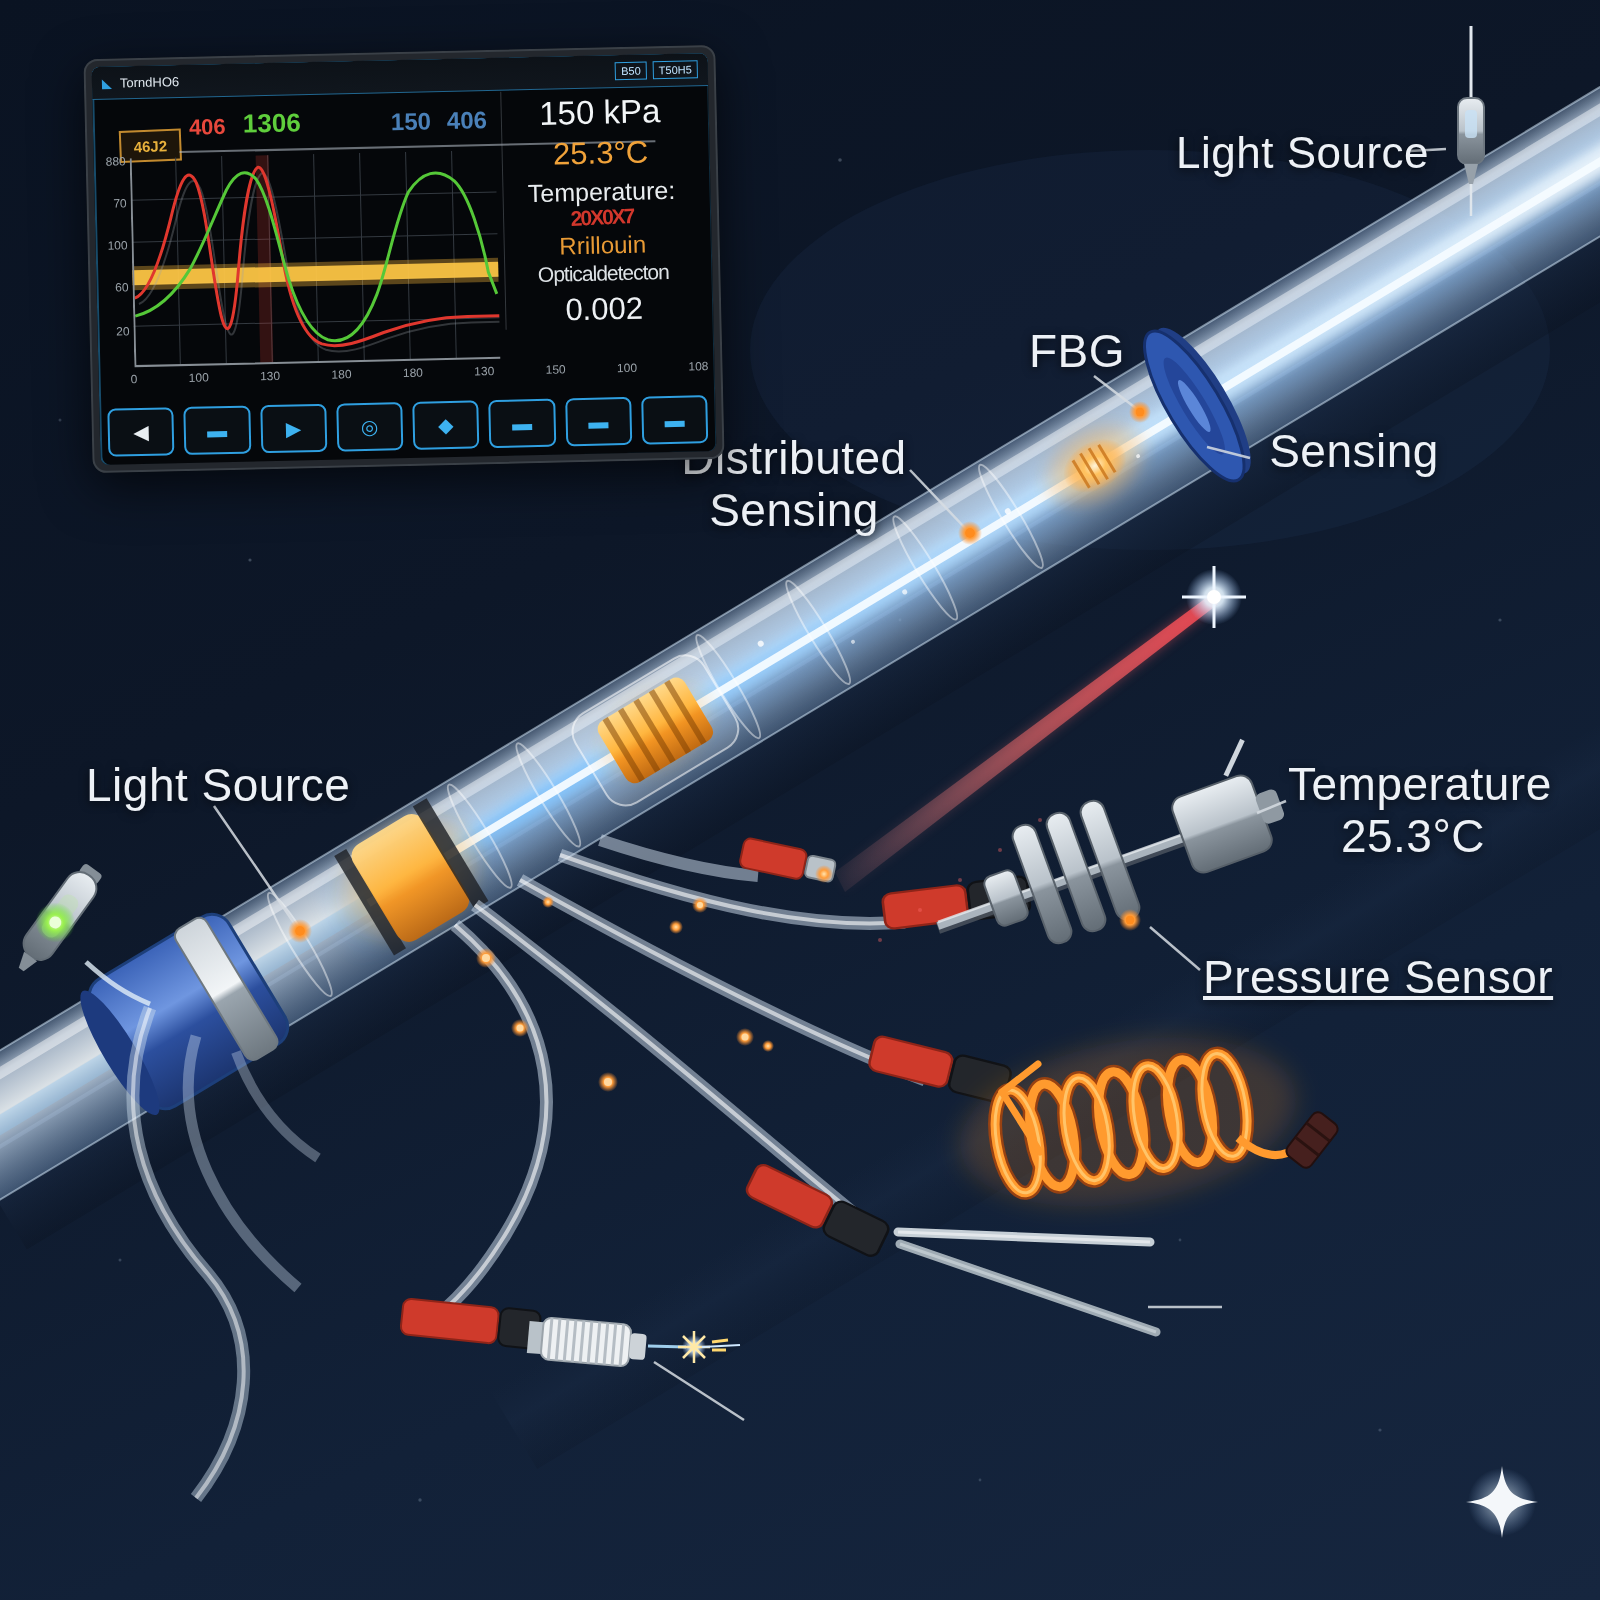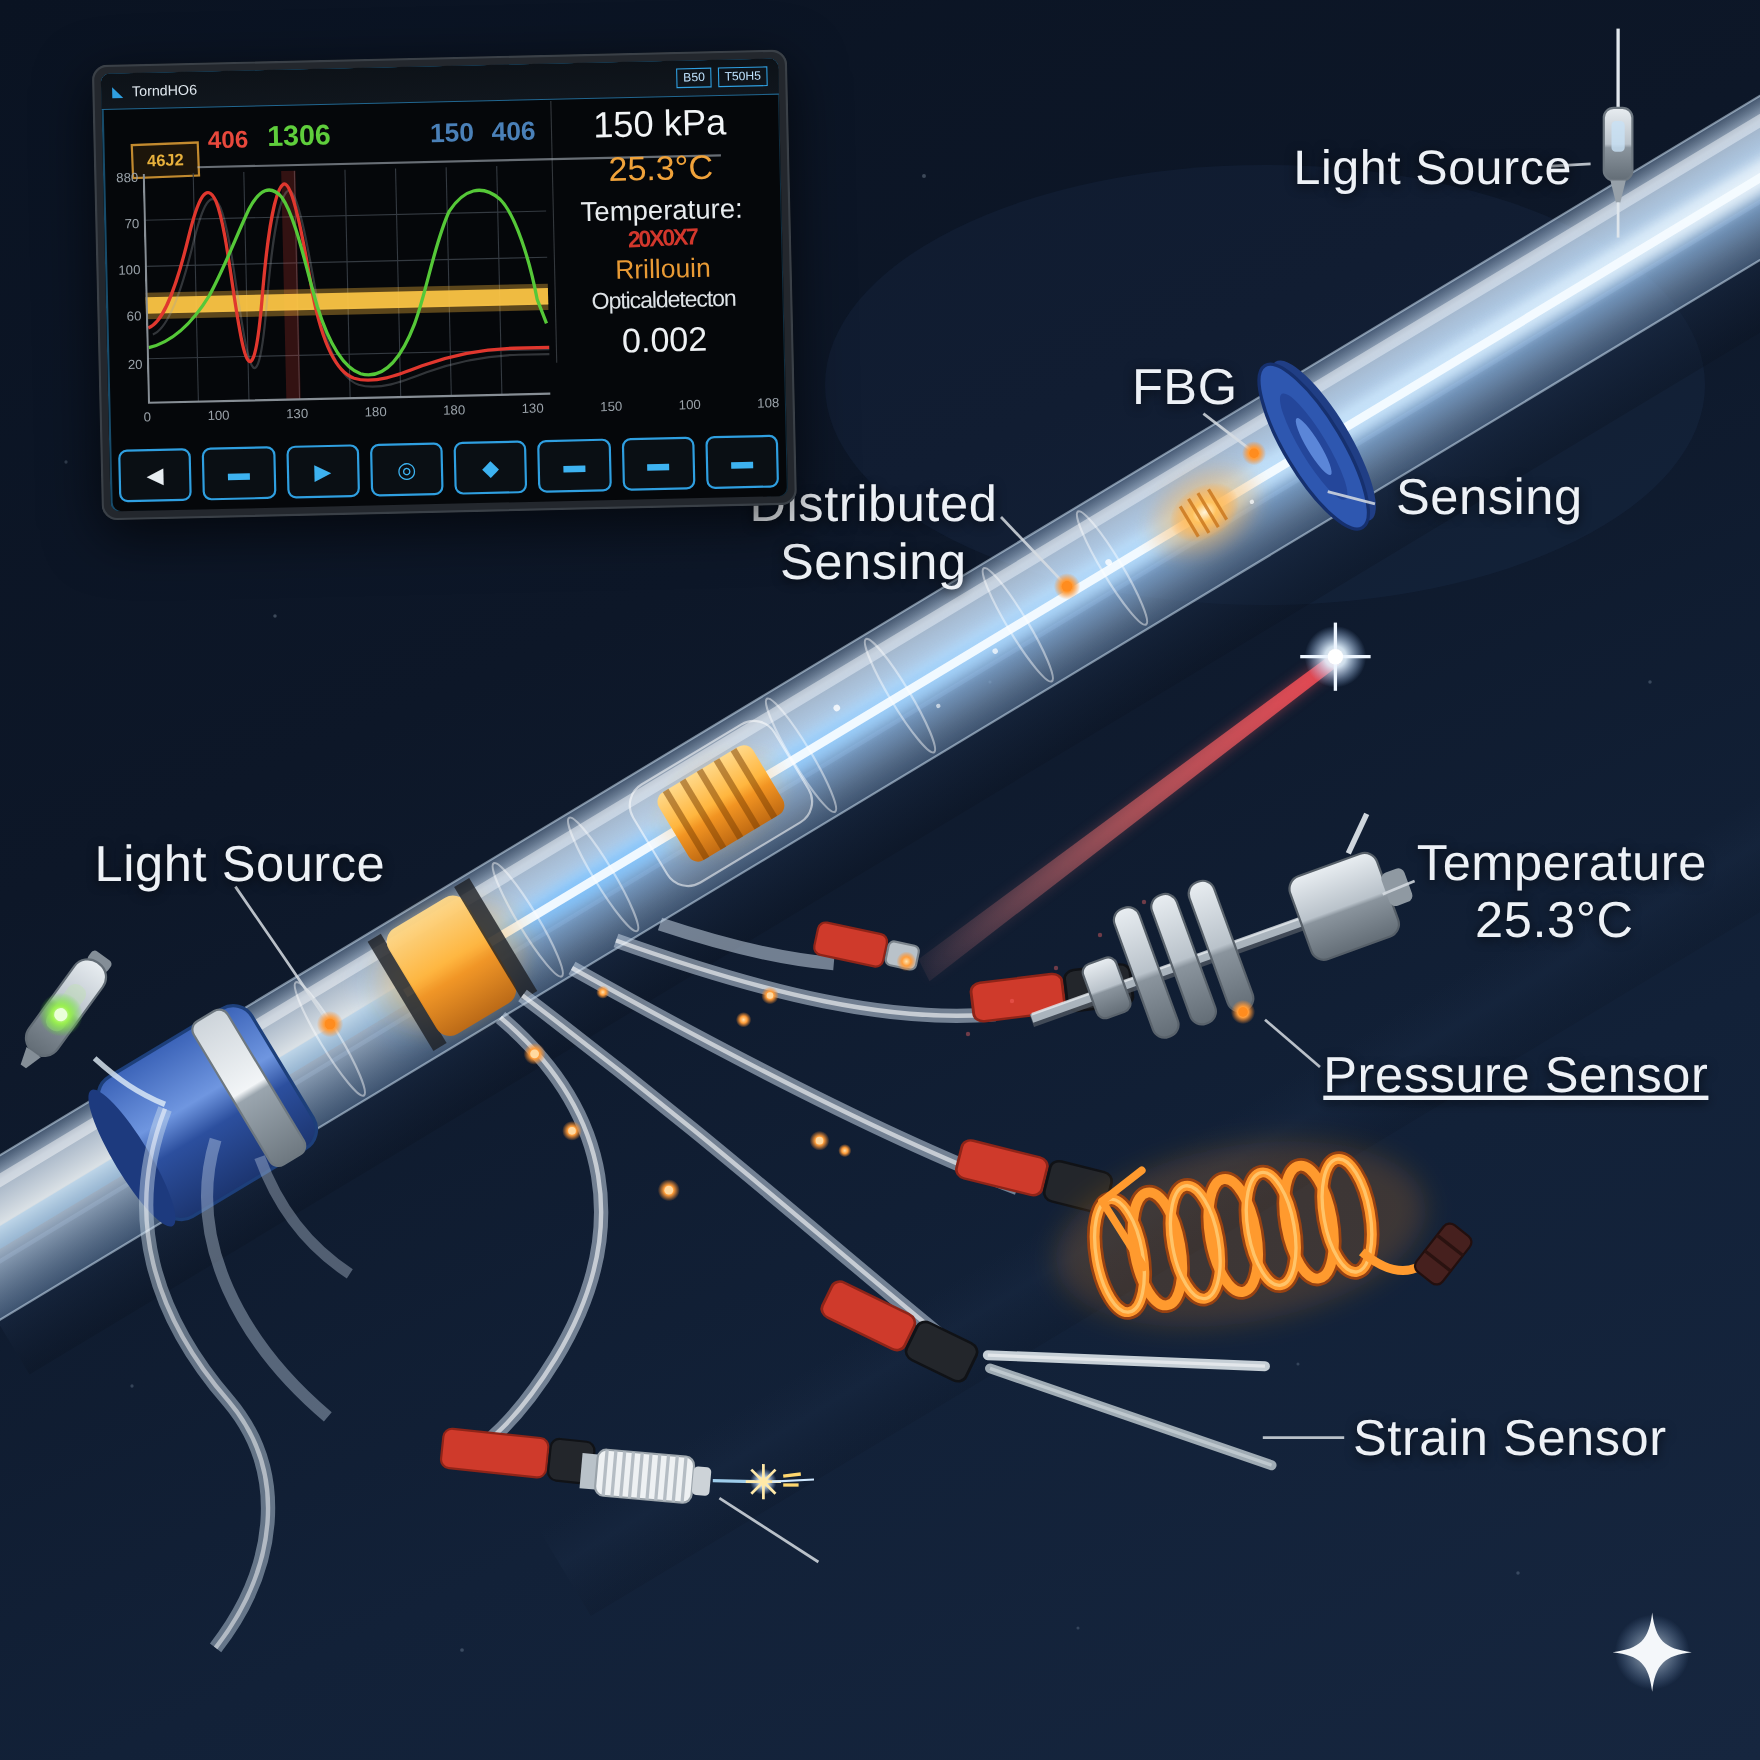--- a/index.html
+++ b/index.html
@@ -460,23 +460,20 @@
 <div class="lbl" style="left:86px; top:758px;">
   <span>Light Source</span>
 </div>
 <div class="lbl center" style="left:1288px; top:758px; width:250px;text-align:center;">
   <div class="line">Temperature</div>
   <div class="line">25.3°C</div>
 </div>
 <div class="lbl" style="left:1203px; top:950px;text-decoration:underline;">
   <span>Pressure Sensor</span>
 </div>
-<div class="lbl" style="left:1230px; top:1280px;">
-  <span>Strain Sensor</span>
-</div>
 
 <div class="monitor">
   <div class="screen">
     <div class="mon-header">
       <span class="tri">◣</span>
       <span>TorndHO6</span>
       <span class="hdr-right">
         <span class="hdr-chip">B50</span>
         <span class="hdr-chip">T50H5</span>
       </span>

